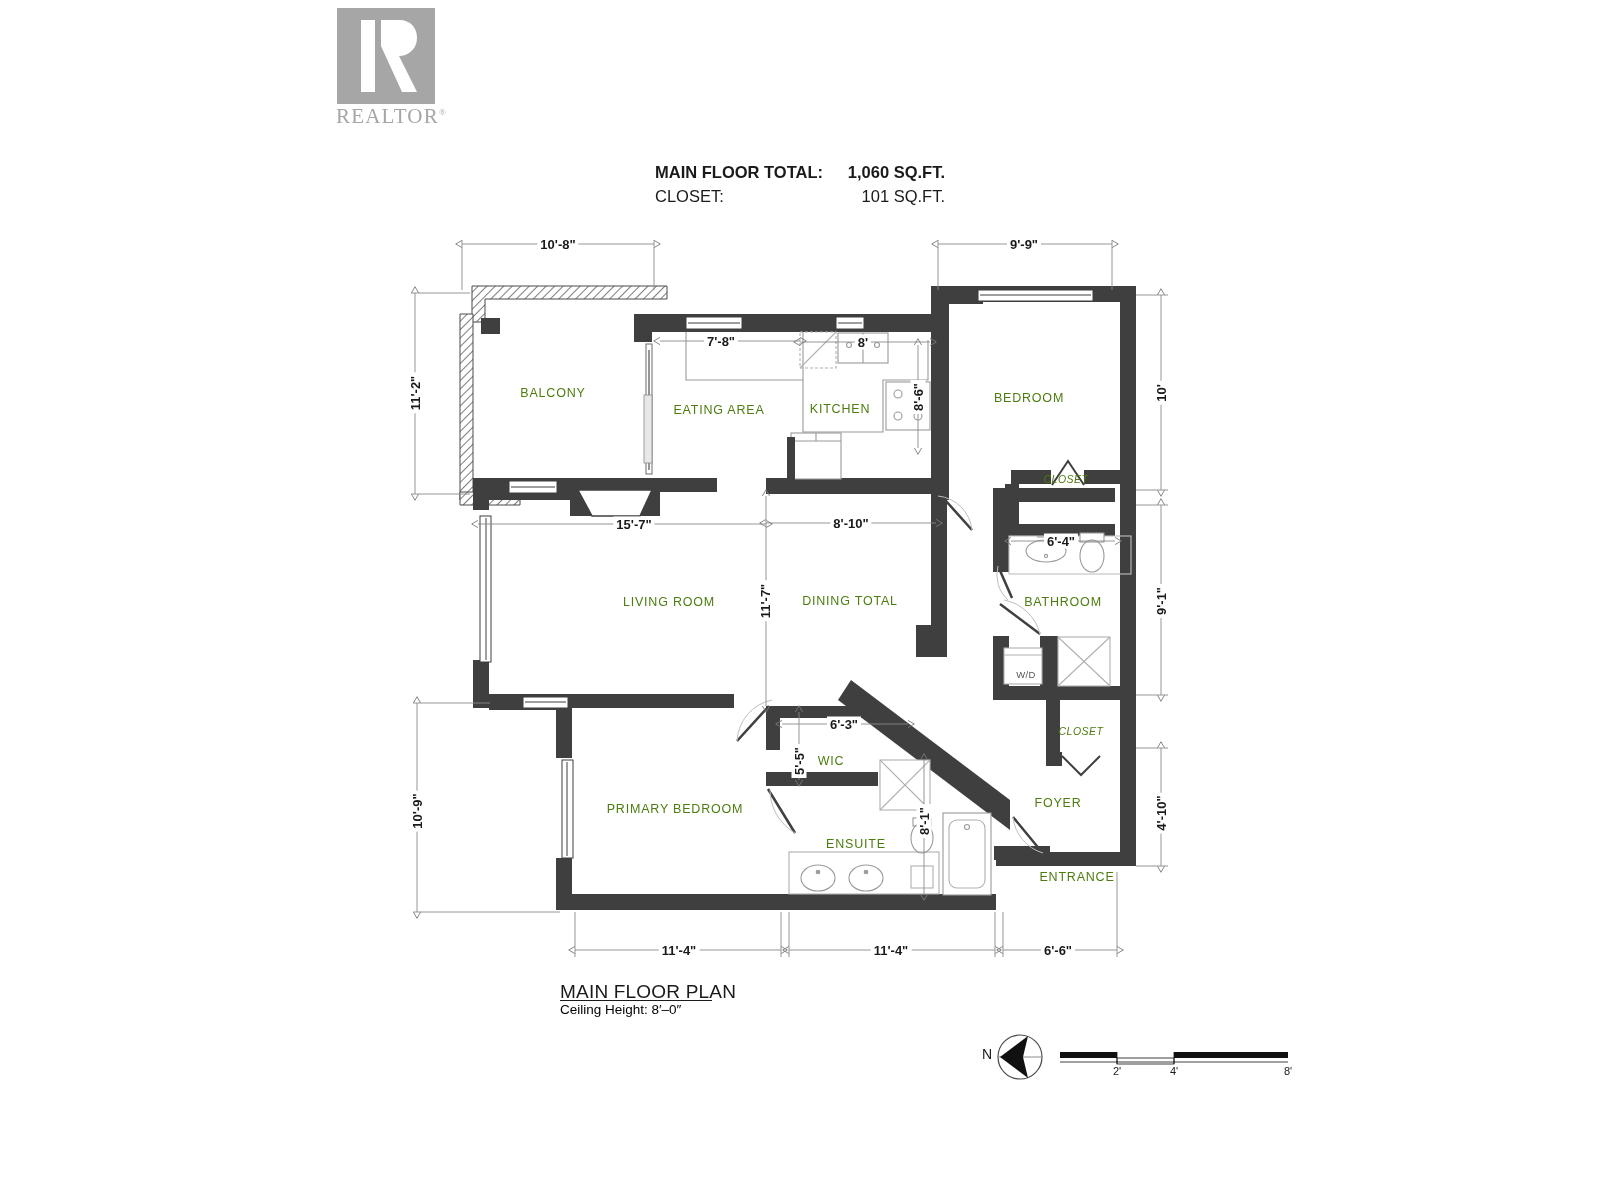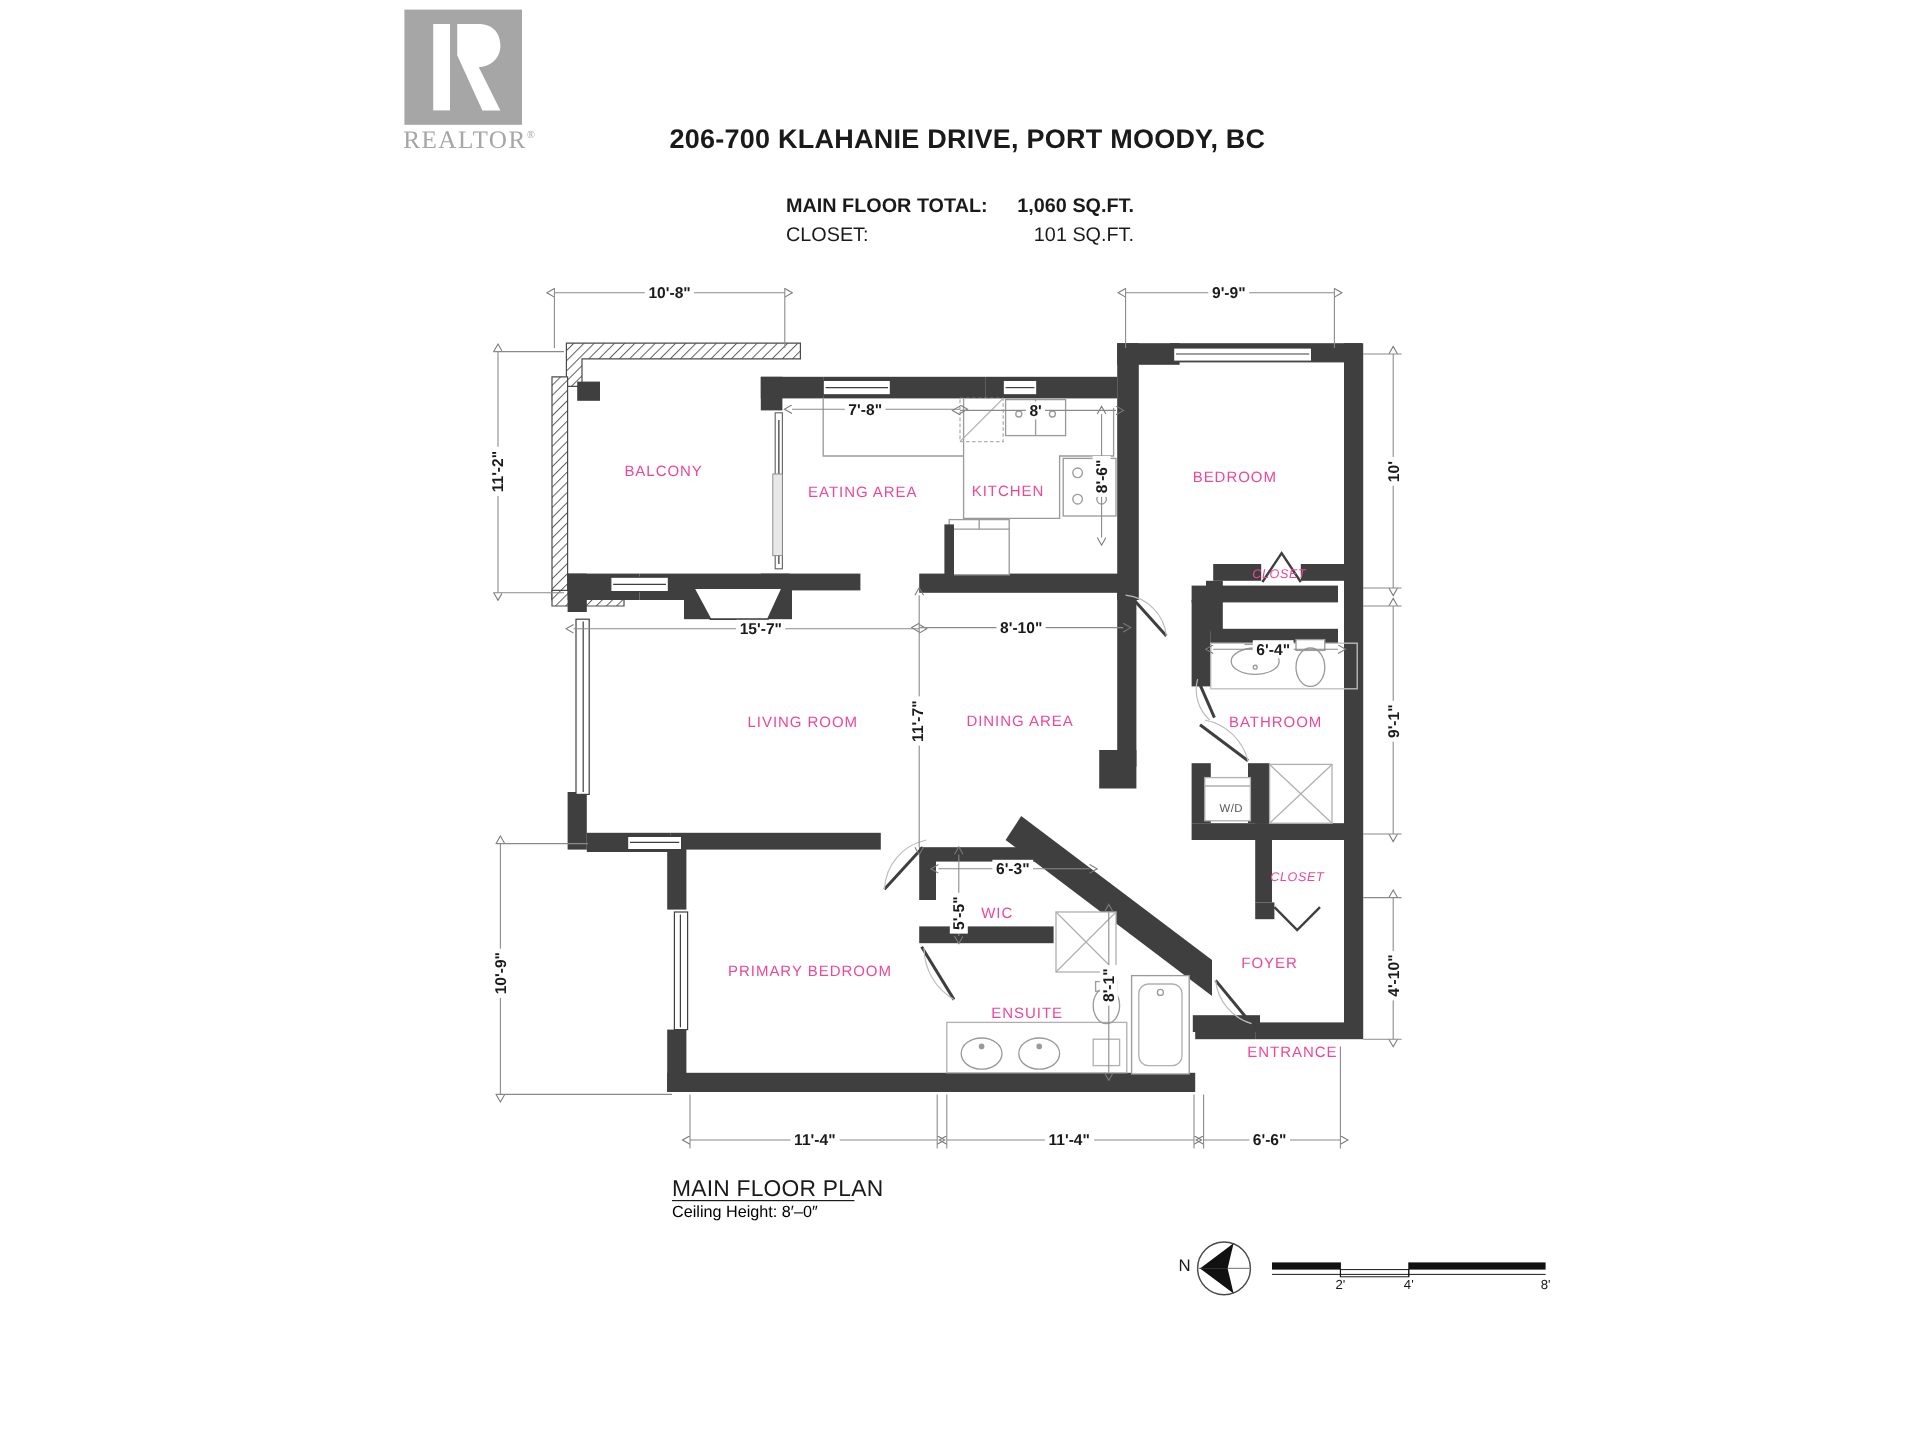--- a/index.html
+++ b/index.html
@@ -84,21 +84,21 @@
     left: 0; top: 0;
     width: 1600px; height: 1200px;
     pointer-events: none;
   }
 
   
   .room-label {
     position: absolute;
     font-size: 12.5px;
     letter-spacing: 0.8px;
-    color: #ec4899;
+    color: #4d7c0f;
     white-space: nowrap;
     transform: translate(-50%, -50%);
   }
   .room-label.small { font-size: 10.5px; letter-spacing: 0.5px; font-style: italic; }
   .room-label.tiny { font-size: 9.5px; letter-spacing: 0.4px; color: #555; }
 
   
   .dim {
     position: absolute;
     font-size: 13px;
@@ -163,21 +163,20 @@
 
     <div id="realtor-logo">
       <div id="realtor-mark"></div>
       <svg id="realtor-r" viewBox="0 0 60 76">
         <rect x="2" y="2" width="14" height="72" fill="#ffffff"></rect>
         <path d="M22 2 L40 2 C52 2 58 10 58 20 C58 32 48 38 40 38 L58 74 L43 74 L22 28 Z" fill="#ffffff"></path>
       </svg>
       <div id="realtor-word"><span>REALTOR</span><sup>®</sup></div>
     </div>
 
-    <div id="plan-title">206-700 KLAHANIE DRIVE, PORT MOODY, BC</div>
 
     <div id="area-table">
       <div class="area-row">
         <span class="area-label bold">MAIN FLOOR TOTAL:</span>
         <span class="area-value bold" style="left:170px;">1,060 SQ.FT.</span>
       </div>
       <div class="area-row">
         <span class="area-label">CLOSET:</span>
         <span class="area-value" style="left:170px;">101 SQ.FT.</span>
       </div>
@@ -474,21 +473,21 @@
 
   <div id="room-labels">
       <div class="room-label" style="left: 553px; top: 393px;">BALCONY</div>
       <div class="room-label" style="left: 719px; top: 410px;">EATING AREA</div>
       <div class="room-label" style="left: 840px; top: 409px;">KITCHEN</div>
       <div class="room-label" style="left: 1029px; top: 398px;">BEDROOM</div>
       <div class="room-label small" style="left: 1066px; top: 479px;">CLOSET</div>
       <div class="room-label" style="left: 1063px; top: 602px;">BATHROOM</div>
       <div class="room-label small" style="left: 1081px; top: 731px;">CLOSET</div>
       <div class="room-label" style="left: 631px; top: 602px; margin-left: 38px;">LIVING ROOM</div>
-      <div class="room-label" style="left: 850px; top: 601px;">DINING AREA</div>
+      <div class="room-label" style="left: 850px; top: 601px;">DINING TOTAL</div>
       <div class="room-label" style="left: 831px; top: 761px;">WIC</div>
       <div class="room-label" style="left: 675px; top: 809px;">PRIMARY BEDROOM</div>
       <div class="room-label" style="left: 856px; top: 844px;">ENSUITE</div>
       <div class="room-label" style="left: 1058px; top: 803px;">FOYER</div>
       <div class="room-label" style="left: 1077px; top: 877px;">ENTRANCE</div>
       <div class="room-label tiny" style="left: 1026px; top: 674px;">W/D</div>
     </div>
 
   <div id="dim-labels">
       <div class="dim" style="left: 558px; top: 244px;">10'-8"</div>

